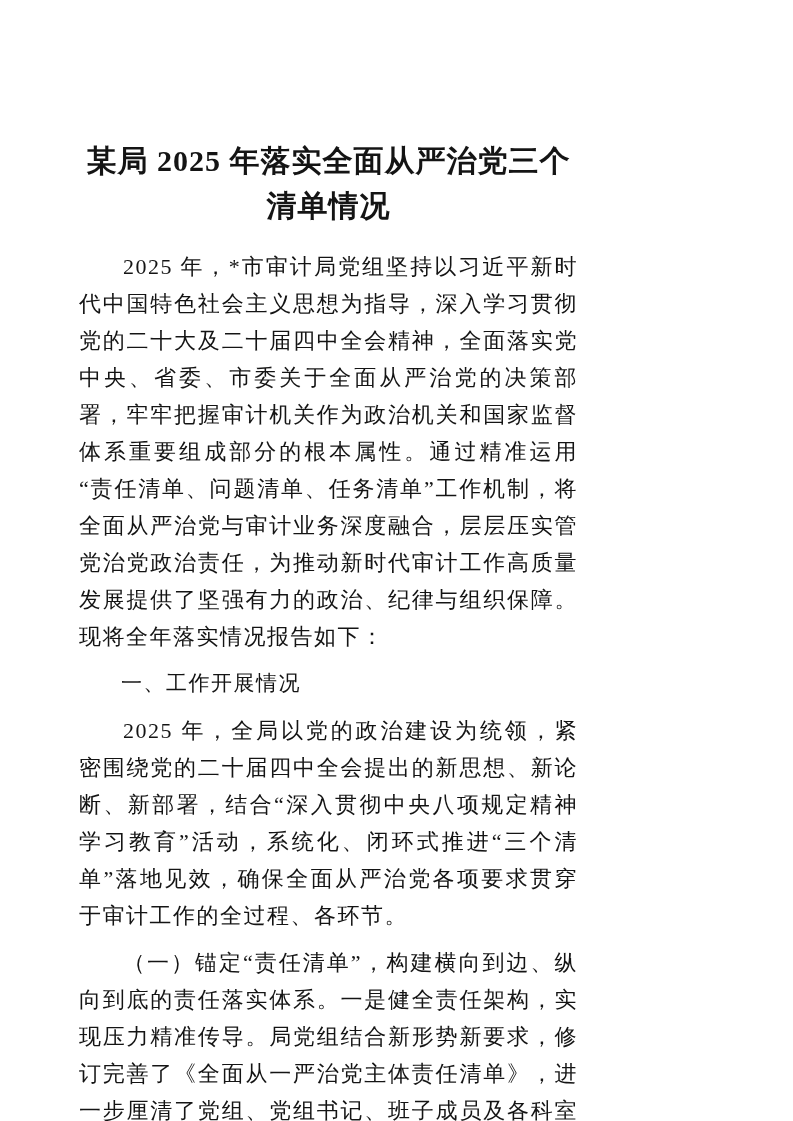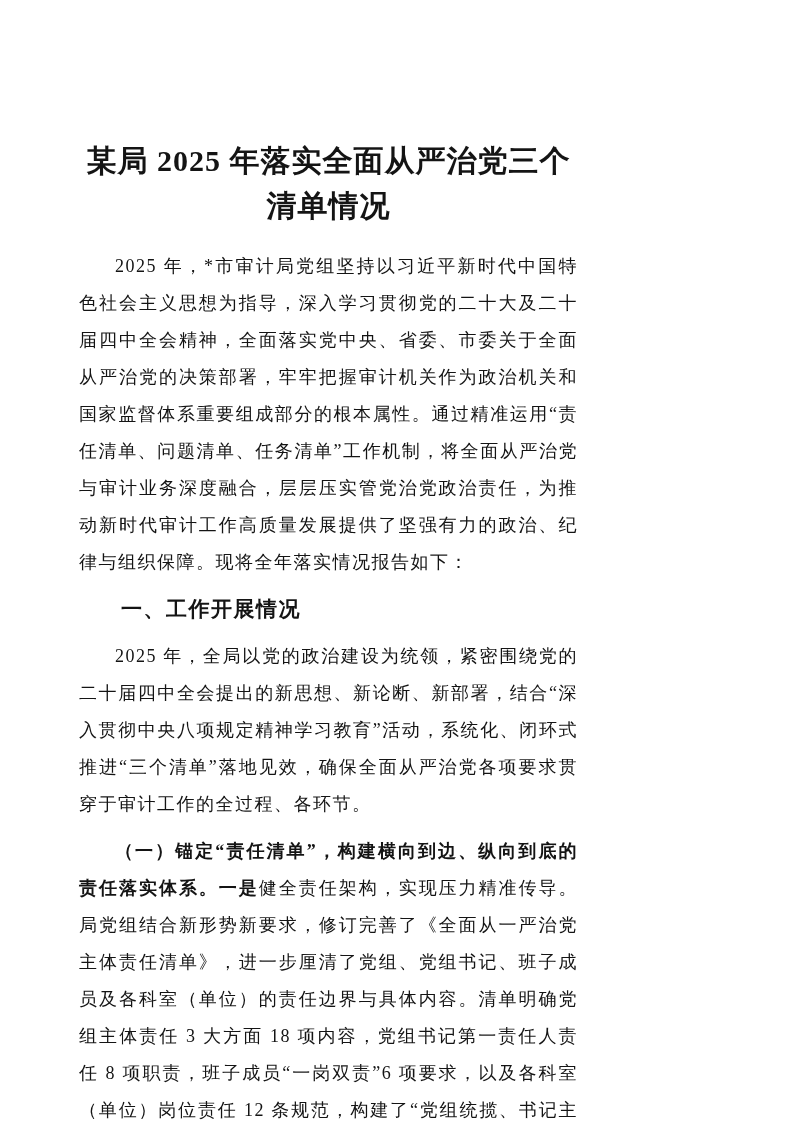--- a/index.html
+++ b/index.html
@@ -24,37 +24,37 @@
     font-weight: bold;
     line-height: 45px;
     text-align: center;
     letter-spacing: 1px;
   }
   .doc-title .title-line {
     display: block;
   }
   .para {
     margin: 0 0 10px 0;
-    font-size: 18px;
+    font-size: 22px;
     line-height: 37px;
     letter-spacing: 1.5px;
     text-align: justify;
     text-justify: inter-ideograph;
     text-indent: 2em;
   }
   .section-heading {
     margin: 8px 0 10px 0;
     font-size: 21px;
     line-height: 37px;
     letter-spacing: 1.5px;
-    font-weight: bold;
+    font-weight: normal;
     text-indent: 2em;
   }
   .bold-lead {
-    font-weight: bold;
+    font-weight: normal;
   }
 </style>
 </head>
 <body>
 
 <div class="page">
 
   <h1 class="doc-title">
     <span class="title-line">某局 2025 年落实全面从严治党三个清单情况</span>
   </h1>

